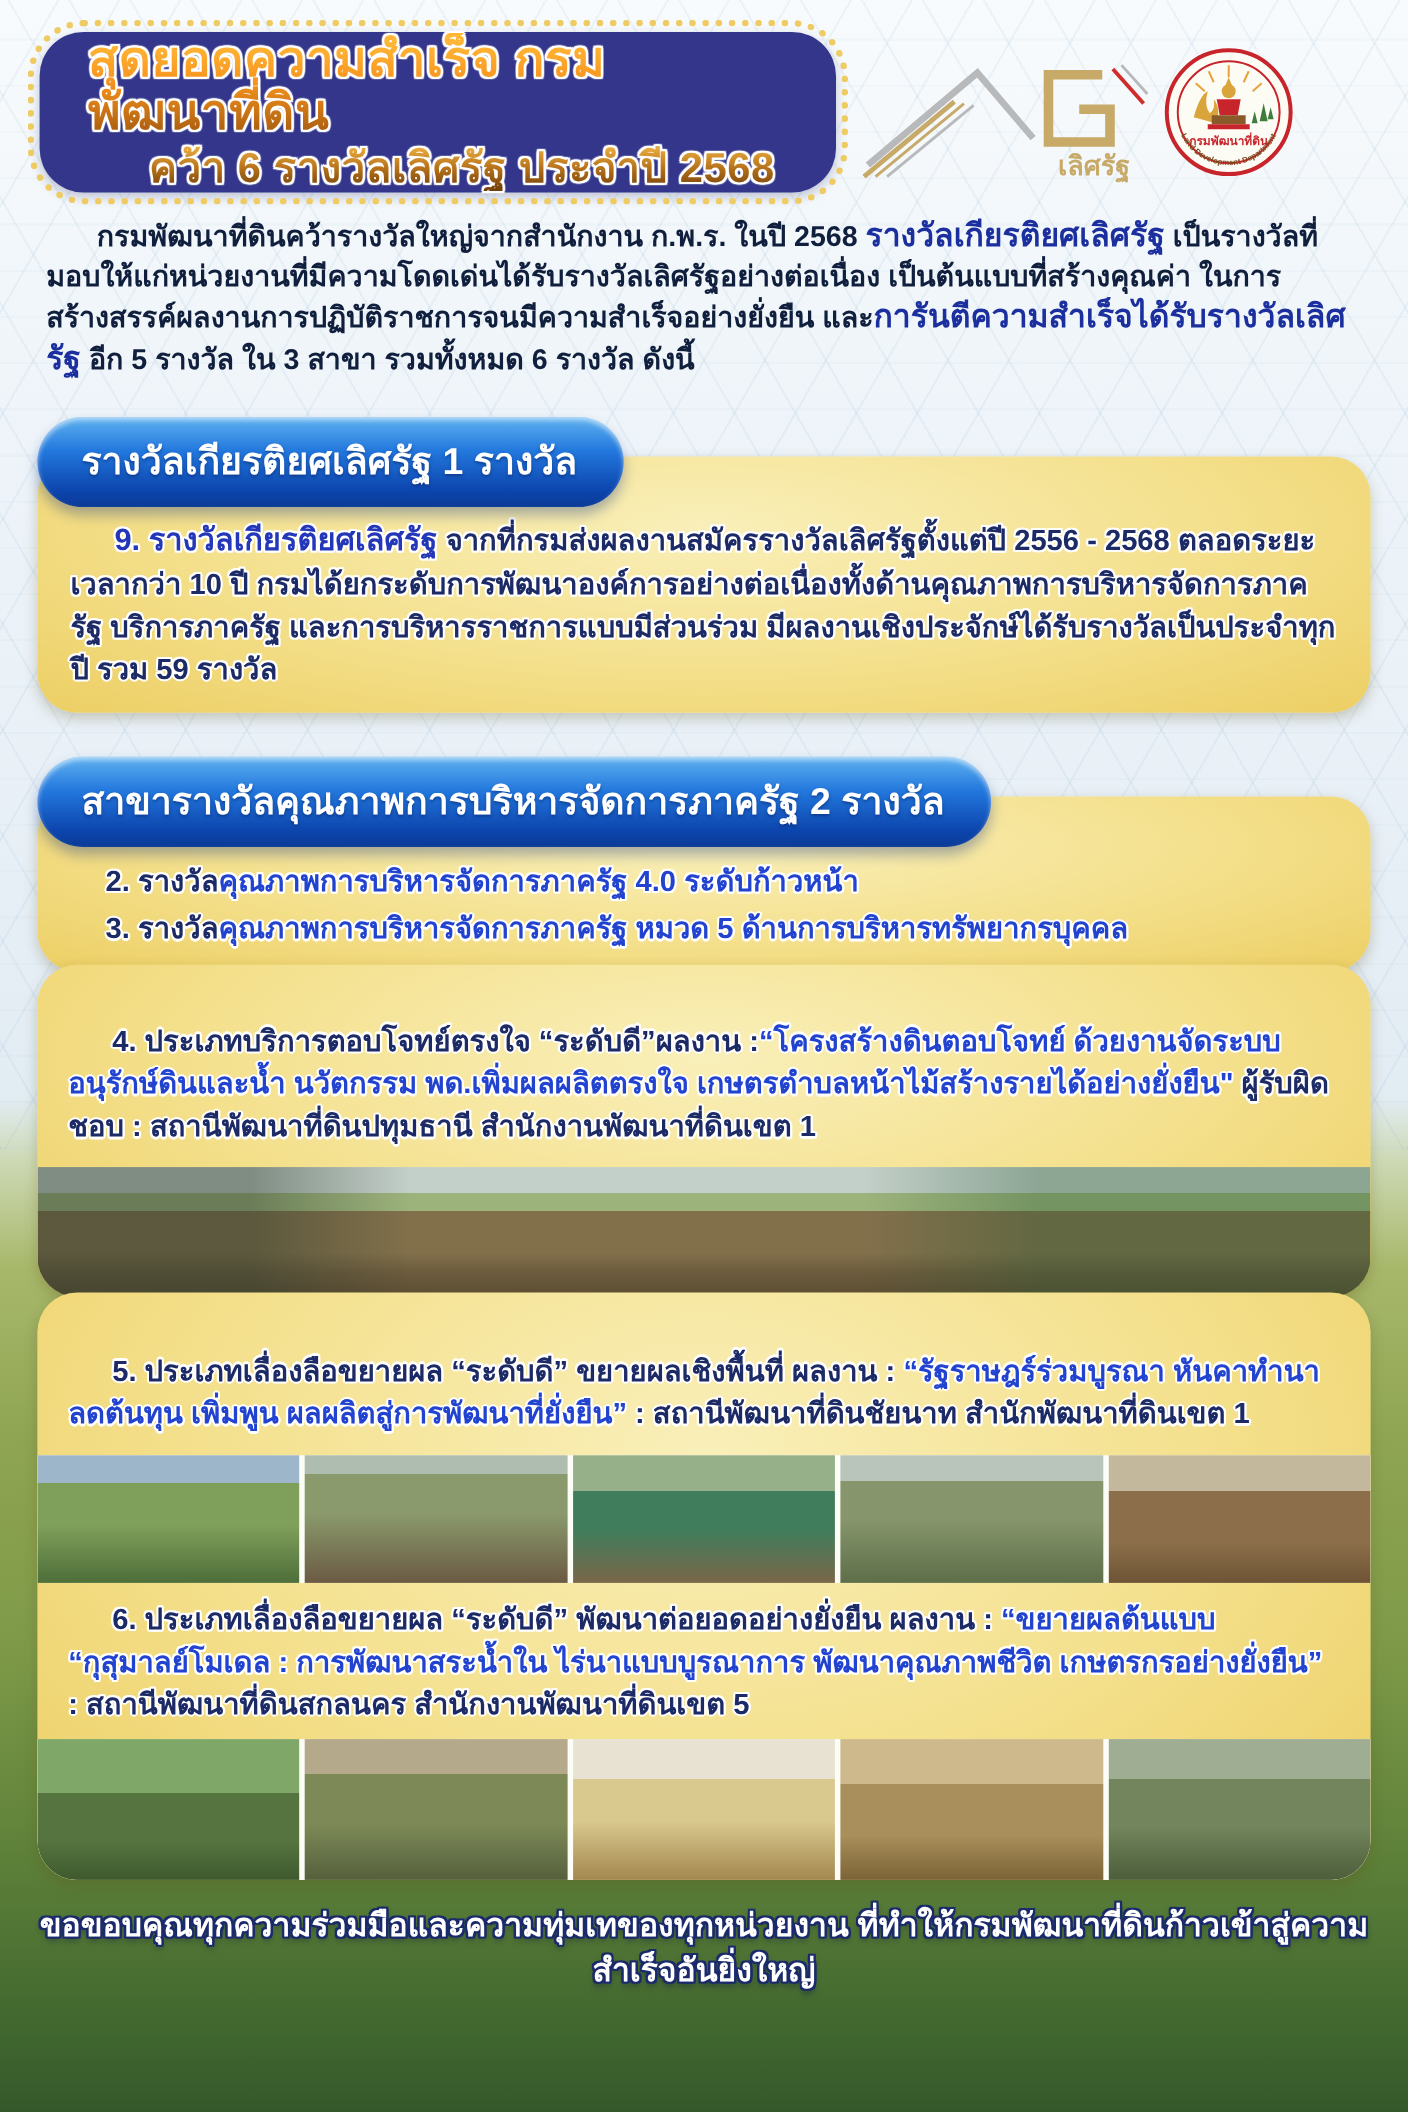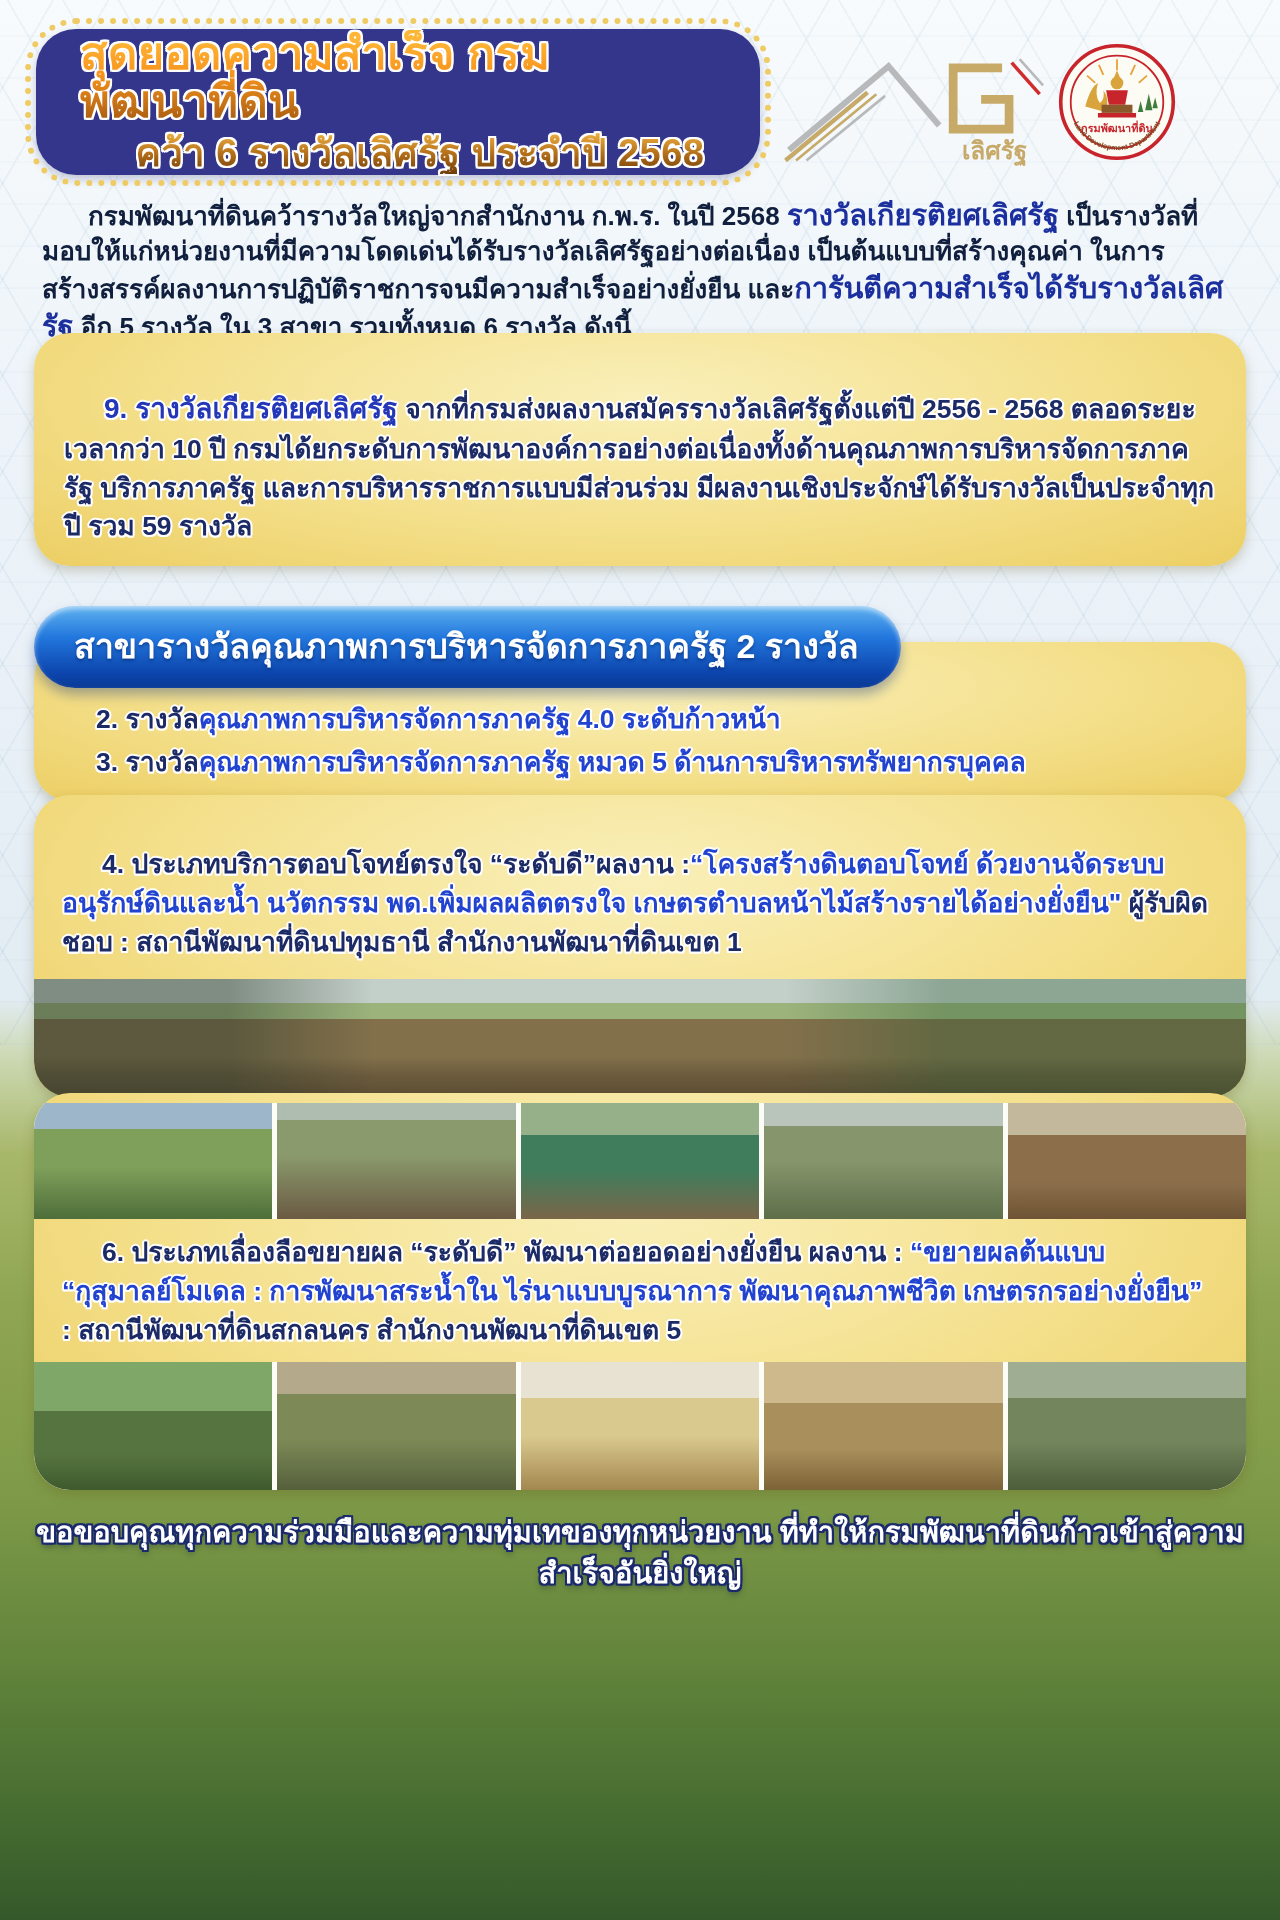--- a/index.html
+++ b/index.html
@@ -159,20 +159,21 @@
               <textPath href="#sealArc" startOffset="50%" text-anchor="middle">Land Development Department</textPath>
             </text>
           </svg>
         </div>
       </div>
     </div>
 
     <p class="intro"><span>กรมพัฒนาที่ดินคว้ารางวัลใหญ่จากสำนักงาน ก.พ.ร. ในปี 2568 </span><span class="intro-hl">รางวัลเกียรติยศเลิศรัฐ</span><span> เป็นรางวัลที่มอบให้แก่หน่วยงานที่มีความโดดเด่นได้รับรางวัลเลิศรัฐอย่างต่อเนื่อง เป็นต้นแบบที่สร้างคุณค่า ในการสร้างสรรค์ผลงานการปฏิบัติราชการจนมีความสำเร็จอย่างยั่งยืน และ</span><span class="intro-hl">การันตีความสำเร็จได้รับรางวัลเลิศรัฐ</span><span> อีก 5 รางวัล ใน 3 สาขา รวมทั้งหมด 6 รางวัล ดังนี้</span></p>
 
     <div class="section" style="margin-top:34px;">
+      <div class="pill">รางวัลเกียรติยศเลิศรัฐ 1 รางวัล</div>
       <div class="ybox ybox-pad">
         <p class="award-text"><span class="num-blue">9. รางวัลเกียรติยศเลิศรัฐ</span><span> จากที่กรมส่งผลงานสมัครรางวัลเลิศรัฐตั้งแต่ปี 2556 - 2568 ตลอดระยะเวลากว่า 10 ปี กรมได้ยกระดับการพัฒนาองค์การอย่างต่อเนื่องทั้งด้านคุณภาพการบริหารจัดการภาครัฐ บริการภาครัฐ และการบริหารราชการแบบมีส่วนร่วม มีผลงานเชิงประจักษ์ได้รับรางวัลเป็นประจำทุกปี รวม 59 รางวัล</span></p>
       </div>
     </div>
 
     <div class="section" style="margin-top:40px;">
       <div class="pill">สาขารางวัลคุณภาพการบริหารจัดการภาครัฐ 2 รางวัล</div>
       <div class="ybox" style="padding:54px 30px 16px 34px;">
         <p class="award-text award-line"><span>2. รางวัล</span><span class="hl-blue">คุณภาพการบริหารจัดการภาครัฐ 4.0 ระดับก้าวหน้า</span></p>
         <p class="award-text award-line"><span>3. รางวัล</span><span class="hl-blue">คุณภาพการบริหารจัดการภาครัฐ หมวด 5 ด้านการบริหารทรัพยากรบุคคล</span></p>
@@ -181,20 +182,21 @@
 
     <div class="section" style="margin-top:40px;">
       <div class="ybox bigbox">
         <p class="award-text top-text" style="padding:50px 20px 4px 28px;"><span>4. ประเภทบริการตอบโจทย์ตรงใจ “ระดับดี”ผลงาน :</span><span class="hl-blue">“โครงสร้างดินตอบโจทย์ ด้วยงานจัดระบบอนุรักษ์ดินและน้ำ นวัตกรรม พด.เพิ่มผลผลิตตรงใจ เกษตรตำบลหน้าไม้สร้างรายได้อย่างยั่งยืน"</span><span>  ผู้รับผิดชอบ : สถานีพัฒนาที่ดินปทุมธานี สำนักงานพัฒนาที่ดินเขต 1</span></p>
         <div class="panorama"></div>
       </div>
     </div>
 
     <div class="section" style="margin-top:42px;">
       <div class="ybox bigbox">
+        <p class="award-text top-text"><span>5. ประเภทเลื่องลือขยายผล “ระดับดี” ขยายผลเชิงพื้นที่ ผลงาน : </span><span class="hl-blue">“รัฐราษฎร์ร่วมบูรณา หันคาทำนาลดต้นทุน เพิ่มพูน ผลผลิตสู่การพัฒนาที่ยั่งยืน”</span><span> : สถานีพัฒนาที่ดินชัยนาท สำนักพัฒนาที่ดินเขต 1</span></p>
         <div class="strip strip1">
           <div class="ph p1"></div>
           <div class="ph p2"></div>
           <div class="ph p3"></div>
           <div class="ph p4"></div>
           <div class="ph p5"></div>
         </div>
         <p class="award-text mid-text"><span>6. ประเภทเลื่องลือขยายผล “ระดับดี” พัฒนาต่อยอดอย่างยั่งยืน  ผลงาน : </span><span class="hl-blue">“ขยายผลต้นแบบ “กุสุมาลย์โมเดล : การพัฒนาสระน้ำใน ไร่นาแบบบูรณาการ พัฒนาคุณภาพชีวิต  เกษตรกรอย่างยั่งยืน”</span><span> :  สถานีพัฒนาที่ดินสกลนคร สำนักงานพัฒนาที่ดินเขต 5</span></p>
         <div class="strip strip2">
           <div class="ph q1"></div>

